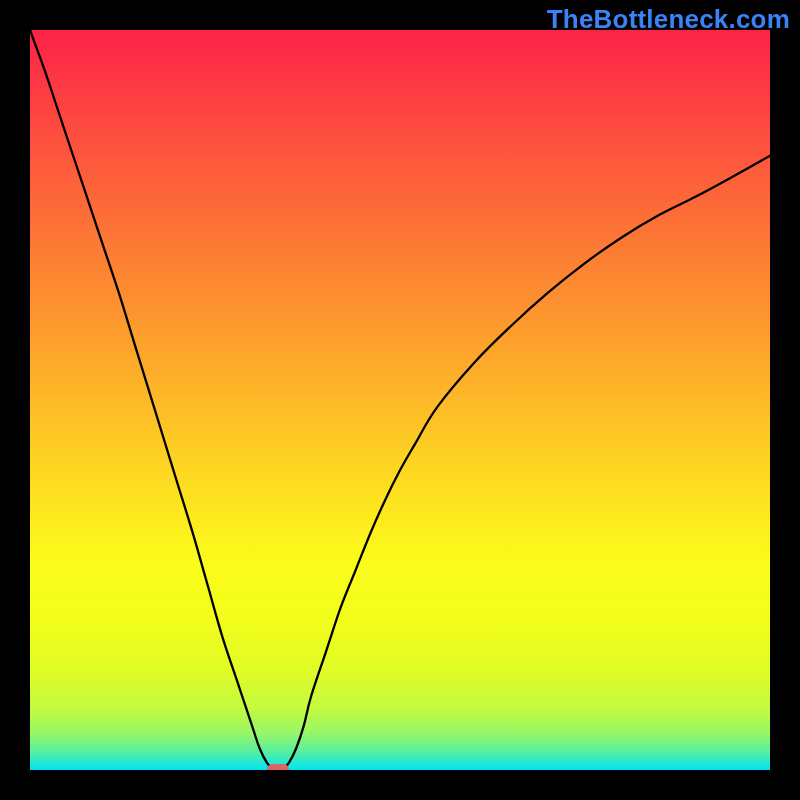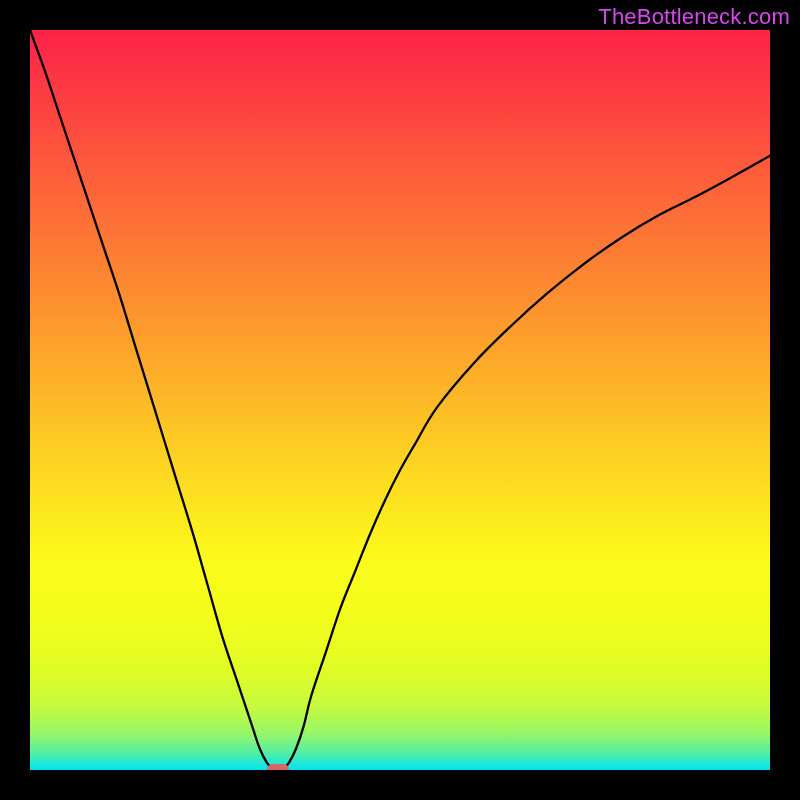--- a/index.html
+++ b/index.html
@@ -16,23 +16,23 @@
     top: 0;
     left: 0;
     width: 800px;
     height: 800px;
     background: #000;
   }
   .watermark {
     position: absolute;
     top: 4px;
     right: 10px;
-    color: #d946ef;
-    font-size: 22px;
-    font-weight: 400;
+    color: #3b82f6;
+    font-size: 26px;
+    font-weight: 700;
     letter-spacing: 0.2px;
     z-index: 10;
   }
   .plot {
     position: absolute;
     left: 30px;
     top: 30px;
     width: 740px;
     height: 740px;
   }

